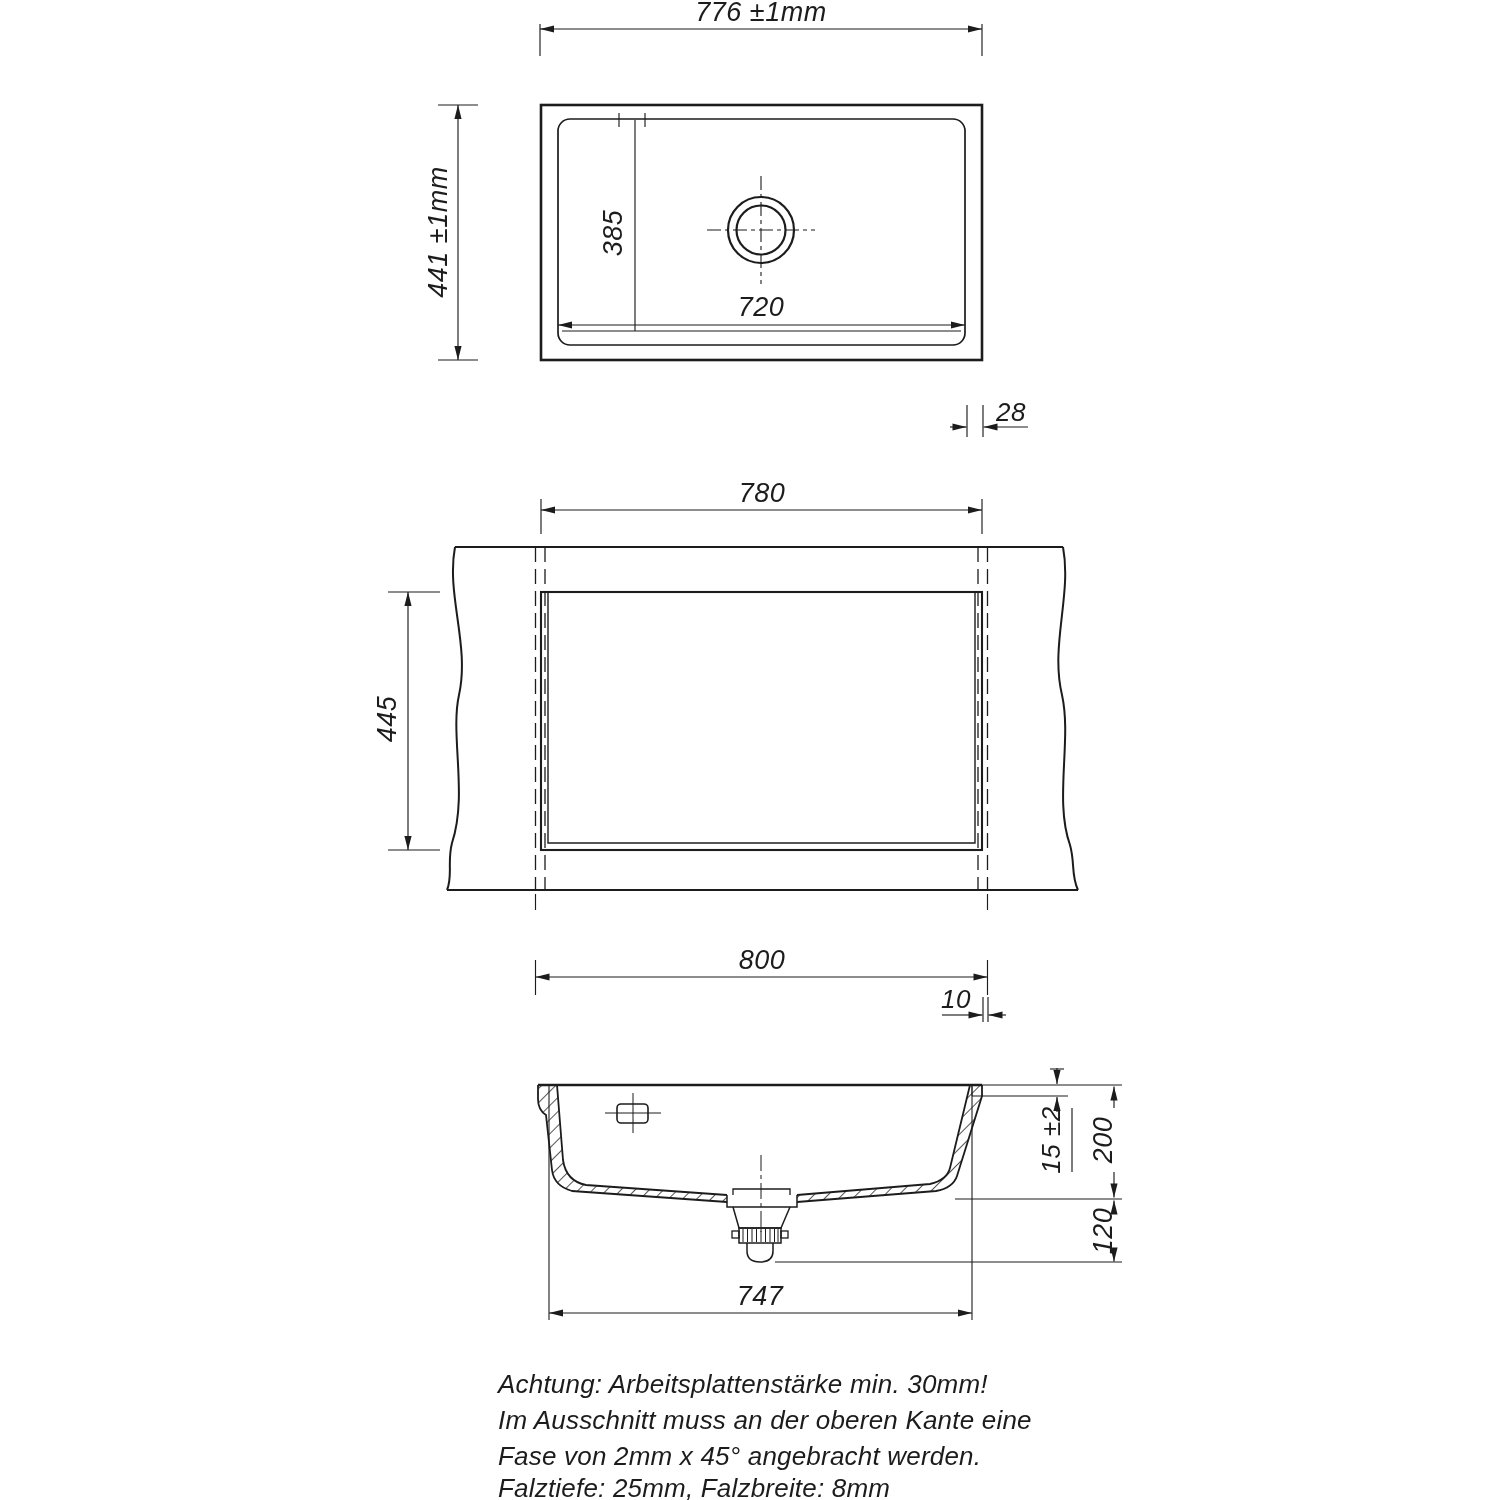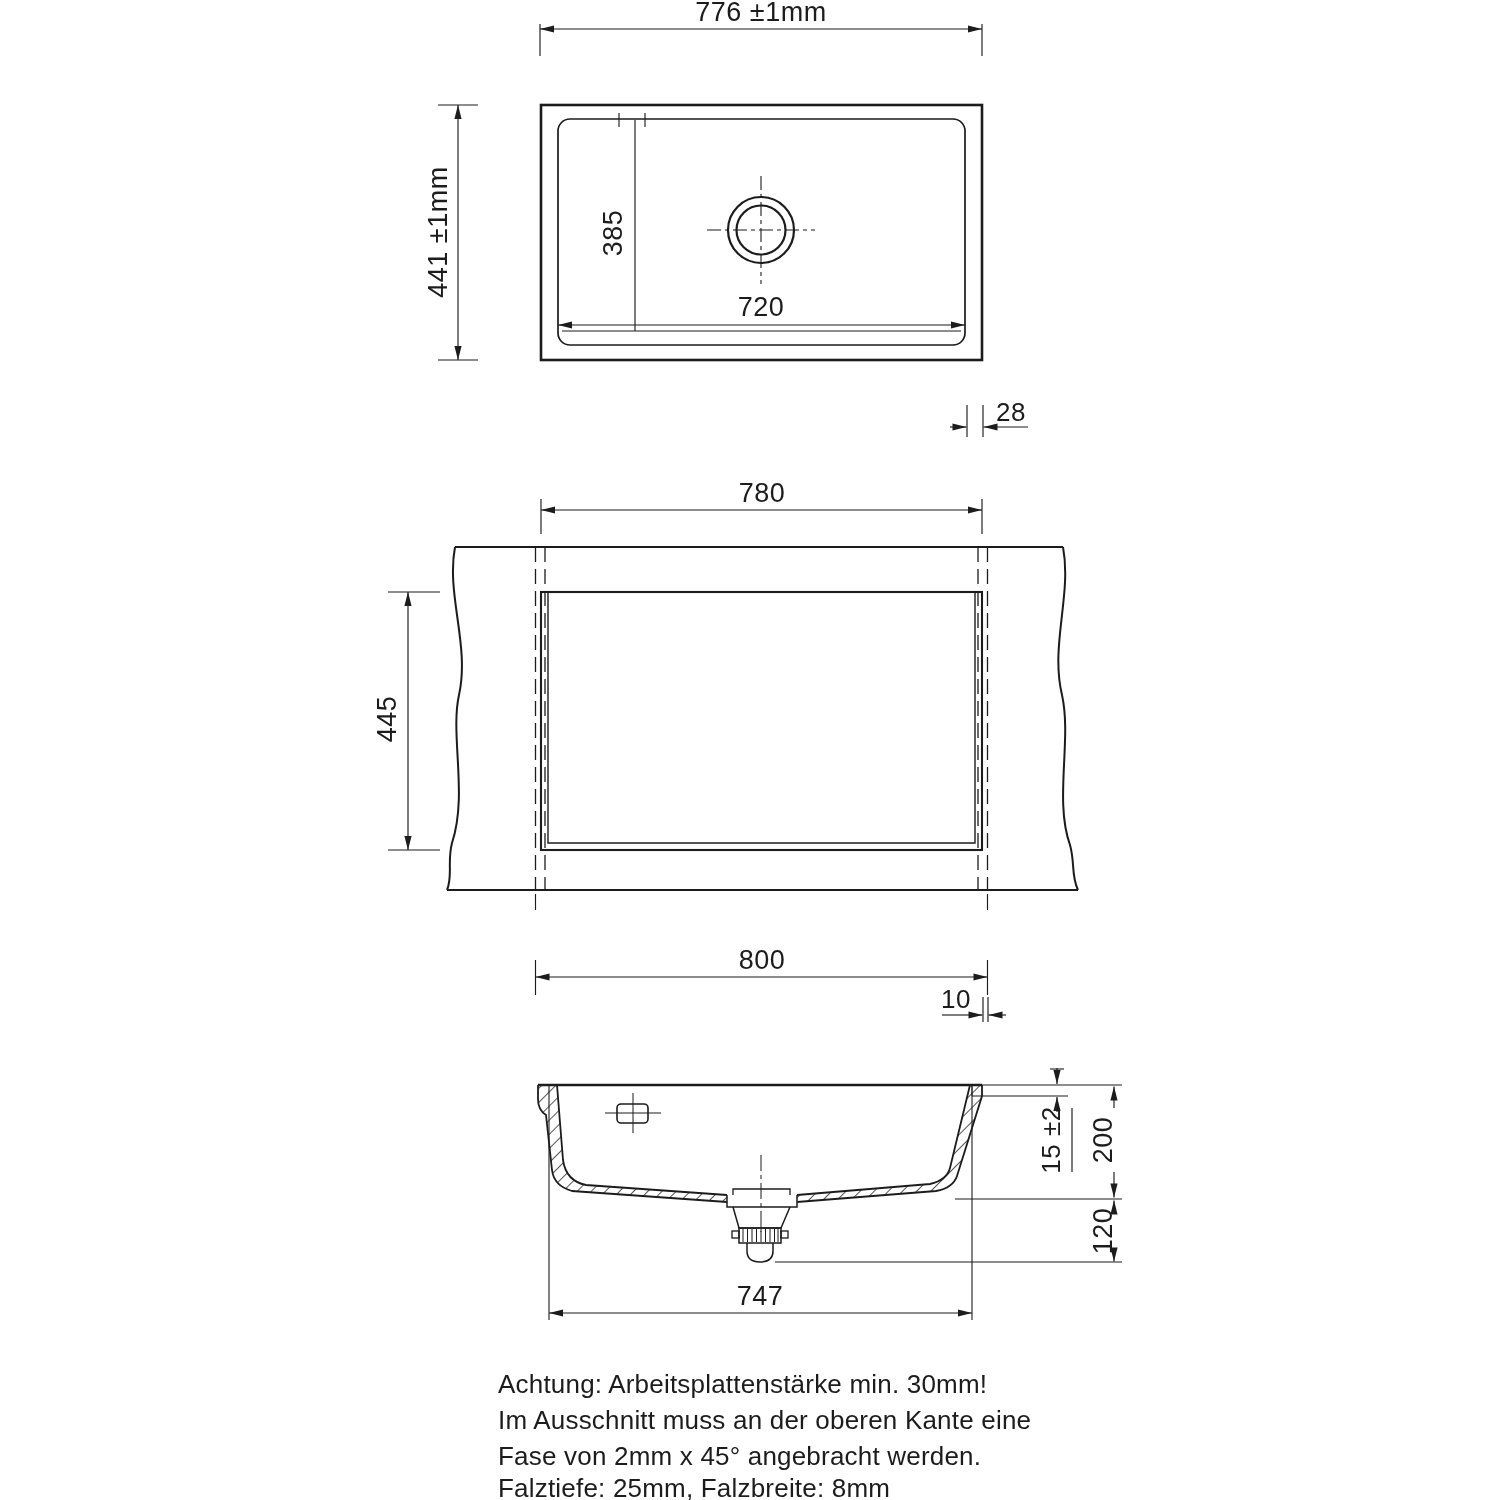--- a/index.html
+++ b/index.html
@@ -1,16 +1,16 @@
 <!DOCTYPE html>
 <html><head>
 <meta charset="utf-8">
 <style>
   html,body{margin:0;padding:0;background:#ffffff;}
-  .page{width:1500px;height:1500px;position:relative;background:#ffffff;overflow:hidden;}
+  .page{width:1500px;height:1500px;position:relative;background:#ffffff;overflow:hidden;font-style:italic;}
   svg{display:block;}
   text{fill:#1c1c1c;font-family:"Liberation Sans", sans-serif;}
   .dim{font-size:27px;letter-spacing:0.5px;}
   .dim-sm{font-size:26px;letter-spacing:0.5px;}
   .note{font-size:26px;letter-spacing:0.2px;}
 </style>
 </head>
 <body>
 
 <div class="page">

